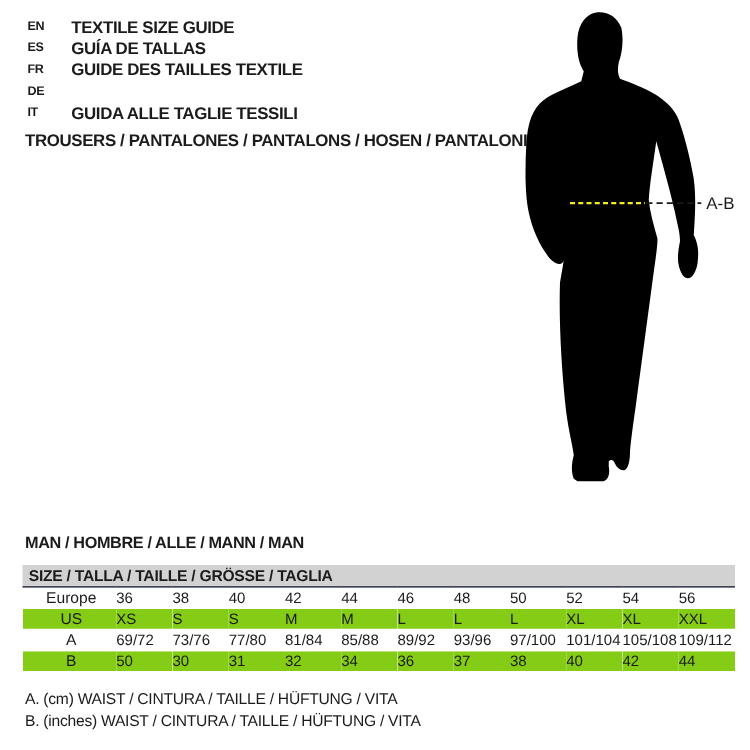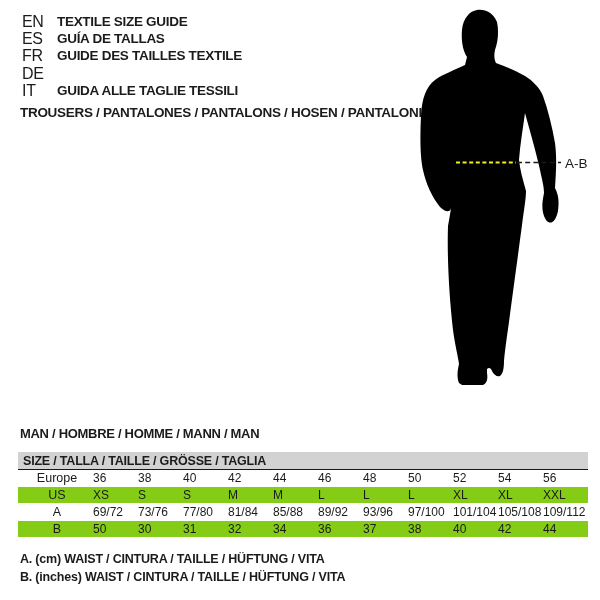--- a/index.html
+++ b/index.html
@@ -5,21 +5,21 @@
   html,body{margin:0;padding:0;}
   body{
     width:600px;height:600px;position:relative;background:#ffffff;
     font-family:"Liberation Sans", sans-serif;color:#1b1b1b;overflow:hidden;
   }
   .abs{position:absolute;}
 
   
   .lang-list{left:22px;top:13px;}
   .lang-row{display:flex;height:17.2px;line-height:17.2px;}
-  .lang-code{width:35px;font-weight:400;font-size:16px;letter-spacing:-0.3px;}
+  .lang-code{width:35px;font-weight:700;font-size:10px;letter-spacing:-0.3px;}
   .lang-label{font-weight:700;font-size:13.5px;letter-spacing:-0.3px;white-space:nowrap;}
 
   
   .category{left:20px;top:105px;font-weight:700;font-size:13.5px;letter-spacing:-0.3px;white-space:nowrap;}
 
   
   .figure{left:400px;top:0;width:200px;height:400px;}
 
   
   .section-title{left:20px;top:426px;font-weight:700;font-size:13px;letter-spacing:-0.3px;white-space:nowrap;}
@@ -33,21 +33,21 @@
   .size-table td{
     height:16px;font-size:12px;padding:0;border-bottom:1px solid #ffffff;
     white-space:nowrap;overflow:hidden;
   }
   .size-table td.row-label{text-align:center;padding-left:3px;font-size:12.5px;}
   .size-table tr.alt td{background:#84cc16;}
   .size-table thead th{background:#d2d2d2;}
 
   
   .notes{left:20px;top:551px;}
-  .note-line{font-weight:700;font-size:12.5px;letter-spacing:-0.2px;line-height:17.5px;white-space:nowrap;}
+  .note-line{font-weight:400;font-size:12.5px;letter-spacing:-0.2px;line-height:17.5px;white-space:nowrap;}
 </style>
 </head>
 <body>
 
 <div class="abs lang-list">
   <div class="lang-row">
     <span class="lang-code">EN</span>
     <span class="lang-label">TEXTILE SIZE GUIDE</span>
   </div>
   <div class="lang-row">
@@ -105,21 +105,21 @@
     C140,88 133,81 125,76
     C115,70 104,66 96,63
     C94,59 94,55 95,50
     C98,42 99,31 97,22
     C93,13 86,9 77,10 Z"></path>
   <line x1="56" y1="162.5" x2="116" y2="162.5" stroke="#f2ef1d" stroke-width="1.8" stroke-dasharray="4 2.6"></line>
   <line x1="117" y1="162.5" x2="161" y2="162.5" stroke="#1a1a1a" stroke-width="1.4" stroke-dasharray="5 3.2"></line>
   <text x="165" y="167.5" font-size="13.5" fill="#1a1a1a" font-family="Liberation Sans, sans-serif">A-B</text>
 </svg>
 
-<div class="abs section-title">MAN / HOMBRE / HOMME / MANN / MAN</div>
+<div class="abs section-title">MAN / HOMBRE / ALLE / MANN / MAN</div>
 
 <table class="size-table">
   <colgroup>
     <col style="width:75px">
     <col style="width:45px">
       <col style="width:45px">
       <col style="width:45px">
       <col style="width:45px">
     <col style="width:45px">
       <col style="width:45px">

